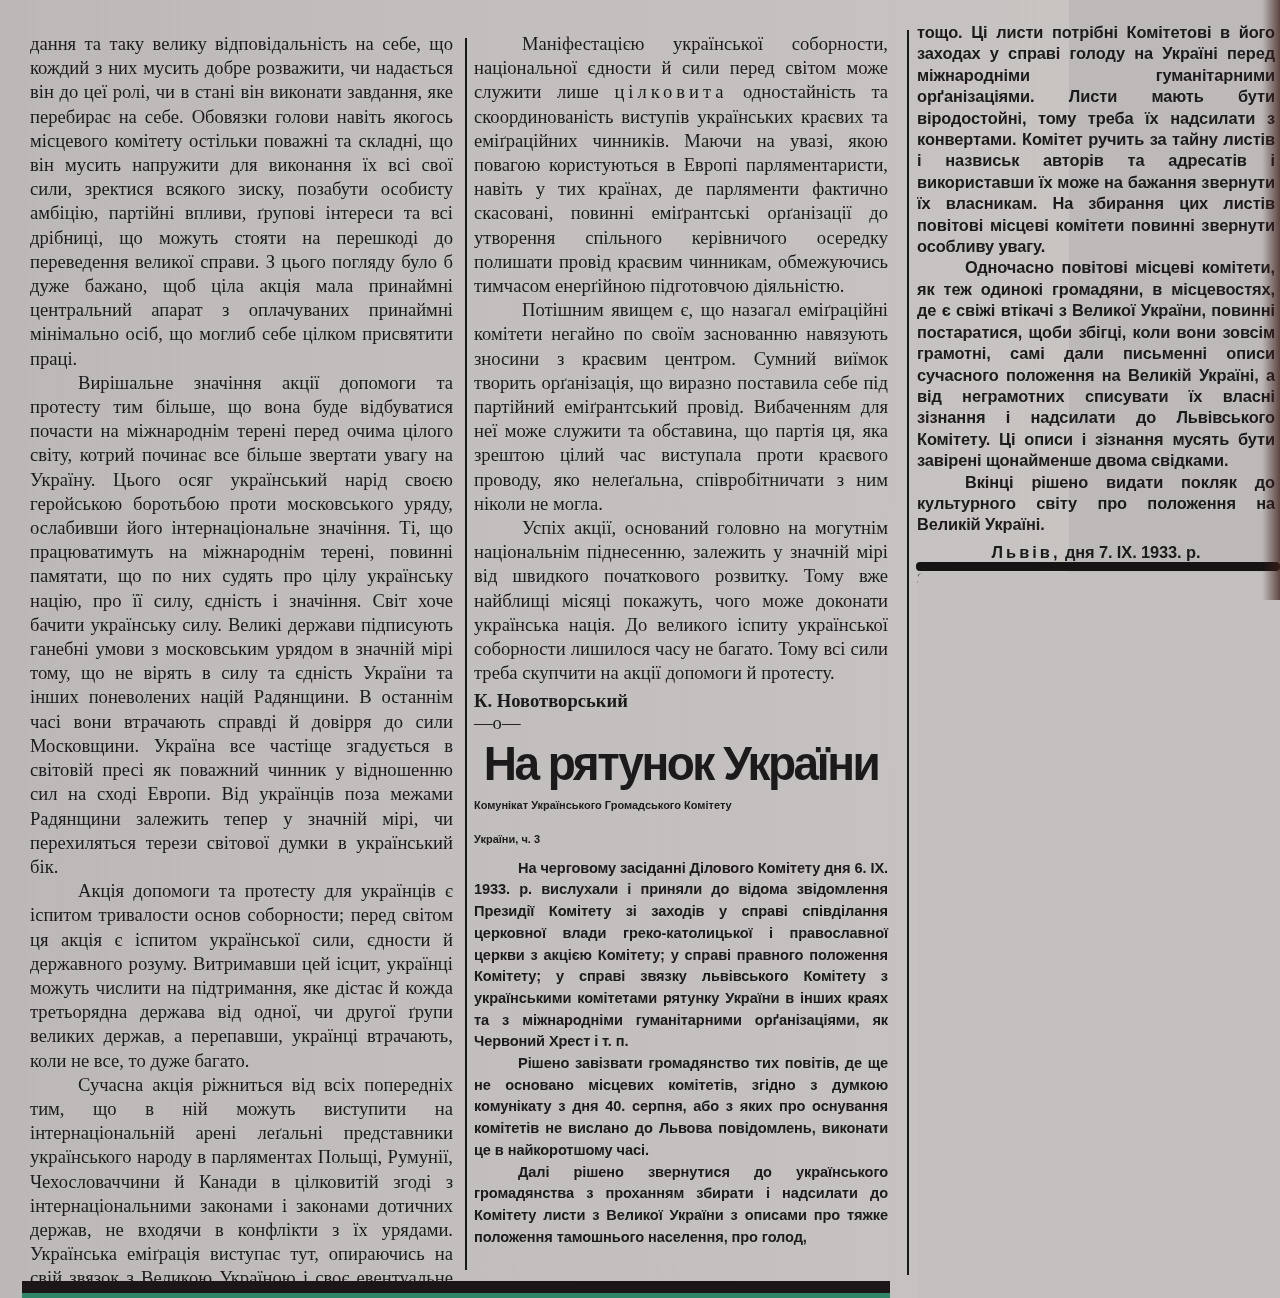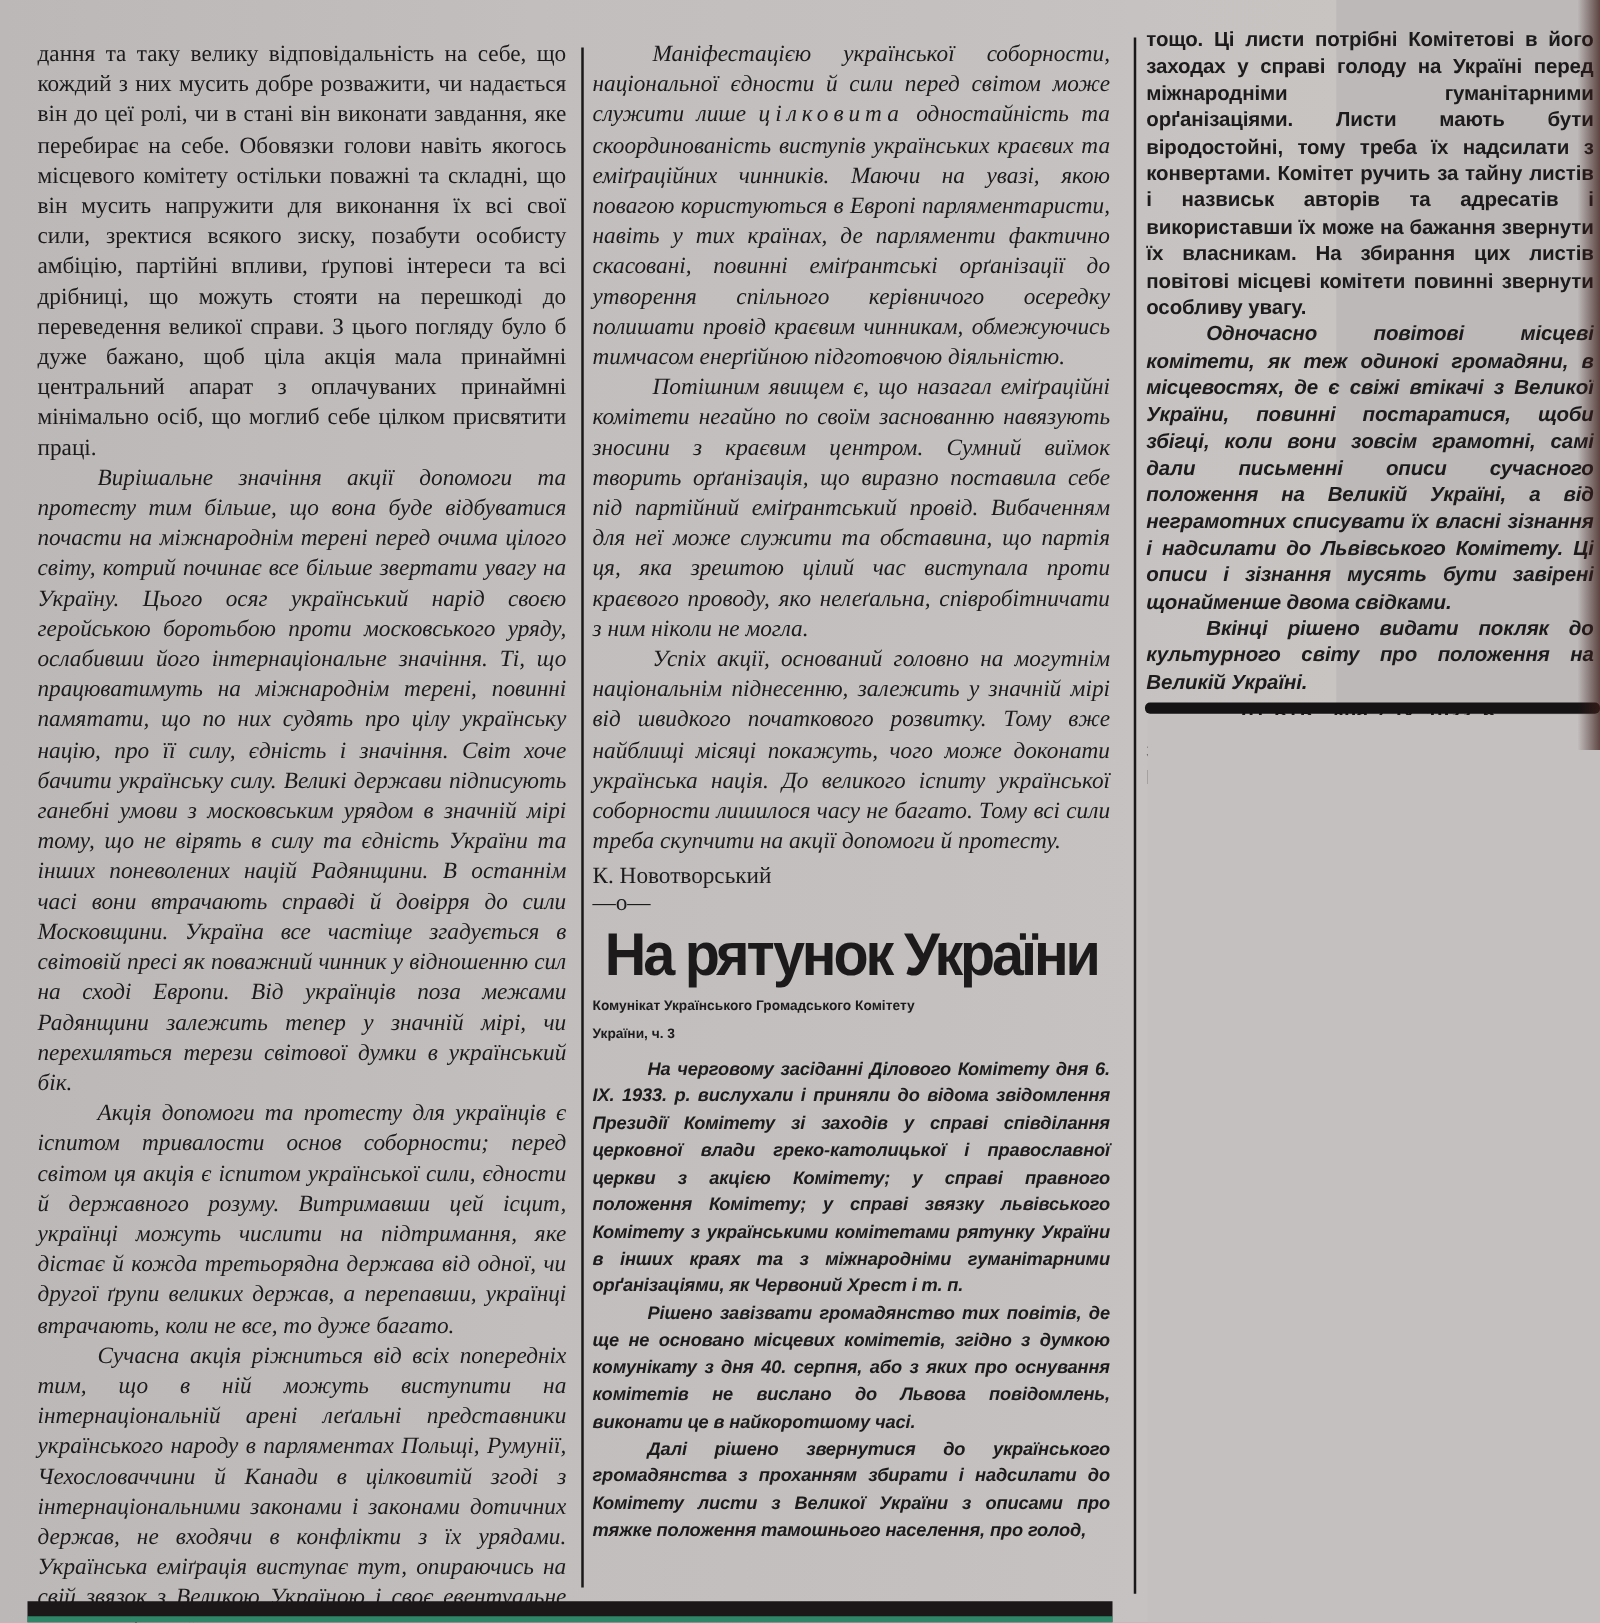--- a/index.html
+++ b/index.html
@@ -2,26 +2,26 @@
 <html><head>
 <meta charset="utf-8">
 <style>
   html,body{margin:0;padding:0;}
   body{width:1280px;height:1298px;overflow:hidden;background:#bdb9b9;position:relative;
        font-family:"Liberation Serif","DejaVu Serif",serif;color:#1c1a1b;}
   .page{position:absolute;left:0;top:0;width:1069px;height:1298px;
         background:linear-gradient(90deg,#bcb8b8 0%,#c2bebe 40%,#c4c0c0 70%,#c8c4c2 100%);}
   .col{position:absolute;top:0;}
   .col p{margin:0;text-align:justify;text-align-last:left;}
-  .col p.ind{text-indent:48px;font-style:italic;}
+  .col p.ind{text-indent:48px;}
   #col1{left:30px;width:423px;top:32px;font-size:18.6px;line-height:24.2px;}
   #col2{left:474px;width:414px;top:32px;font-size:18.6px;line-height:24.2px;}
   #col3{left:917px;width:358px;top:22px;font-size:16.4px;line-height:21.4px;font-weight:bold;overflow:hidden;}
   .vrule{position:absolute;width:2px;background:#1a1818;}
-  .sig{font-weight:normal;text-align:right;padding-right:30px;margin-top:4px !important;}
+  .sig{font-weight:bold;text-align:right;padding-right:30px;margin-top:4px !important;}
   .sep{text-align:center;margin:0;line-height:18px;}
   .headline{font-family:"Liberation Sans","DejaVu Sans",sans-serif;font-weight:bold;font-size:46px;
             letter-spacing:-2.5px;text-align:center;line-height:54px;margin:4px 0 4px 0;transform:scaleY(1.05);}
   .subhead{font-family:"Liberation Sans","DejaVu Sans",sans-serif;font-weight:bold;font-size:11px;text-align:center;line-height:22px;margin:0;}
   .comm{font-family:"Liberation Sans","DejaVu Sans",sans-serif;font-size:14.6px;line-height:21.7px;font-weight:bold;letter-spacing:-0.1px;}
   .comm p{margin:0;text-align:justify;text-align-last:left;}
   .comm p.ind{text-indent:44px;}
   .c3 p{margin:0;text-align:justify;text-align-last:left;}
   .c3 p.ind{text-indent:48px;}
   .c3 .center{text-align-last:center;}
@@ -51,21 +51,21 @@
 
   <div class="col" id="col2">
     <p class="ind"><span>Маніфестацією української соборности, національної єдности й сили перед світом може служити лише</span> <span class="wspaced">цілковита</span> <span>одностайність та скоординованість виступів українських краєвих та еміґраційних чинників. Маючи на увазі, якою повагою користуються в Европі парляментаристи, навіть у тих країнах, де парляменти фактично скасовані, повинні еміґрантські орґанізації до утворення спільного керівничого осередку полишати провід краєвим чинникам, обмежуючись тимчасом енерґійною підготовчою діяльністю.</span></p>
     <p class="ind">Потішним явищем є, що назагал еміґраційні комітети негайно по своїм заснованню навязують зносини з краєвим центром. Сумний виїмок творить орґанізація, що виразно поставила себе під партійний еміґрантський провід. Вибаченням для неї може служити та обставина, що партія ця, яка зрештою цілий час виступала проти краєвого проводу, яко нелеґальна, співробітничати з ним ніколи не могла.</p>
     <p class="ind">Успіх акції, оснований головно на могутнім національнім піднесенню, залежить у значній мірі від швидкого початкового розвитку. Тому вже найблищі місяці покажуть, чого може доконати українська нація. До великого іспиту української соборности лишилося часу не багато. Тому всі сили треба скупчити на акції допомоги й протесту.</p>
     <p class="sig">К. Новотворський</p>
     <p class="sep">—o—</p>
 
     <h1 class="headline">На рятунок України</h1>
     <p class="subhead">Комунікат Українського Громадського Комітету</p>
-    <p class="subhead" style="margin-bottom:8px;">України, ч. 3</p>
+    <p class="subhead" style="margin-bottom:8px;margin-top:12px;">України, ч. 3</p>
 
     <div class="comm">
       <p class="ind">На черговому засіданні Ділового Комітету дня 6. IX. 1933. р. вислухали і приняли до відома звідомлення Президії Комітету зі заходів у справі співділання церковної влади греко-католицької і православної церкви з акцією Комітету; у справі правного положення Комітету; у справі звязку львівського Комітету з українськими комітетами рятунку України в інших краях та з міжнародніми гуманітарними орґанізаціями, як Червоний Хрест і т. п.</p>
       <p class="ind">Рішено завізвати громадянство тих повітів, де ще не основано місцевих комітетів, згідно з думкою комунікату з дня 40. серпня, або з яких про оснування комітетів не вислано до Львова повідомлень, виконати це в найкоротшому часі.</p>
       <p class="ind">Далі рішено звернутися до українського громадянства з проханням збирати і надсилати до Комітету листи з Великої України з описами про тяжке положення тамошнього населення, про голод,</p>
     </div>
   </div>
 
   <div class="vrule" style="left:907px;top:30px;height:1245px;"></div>
 

